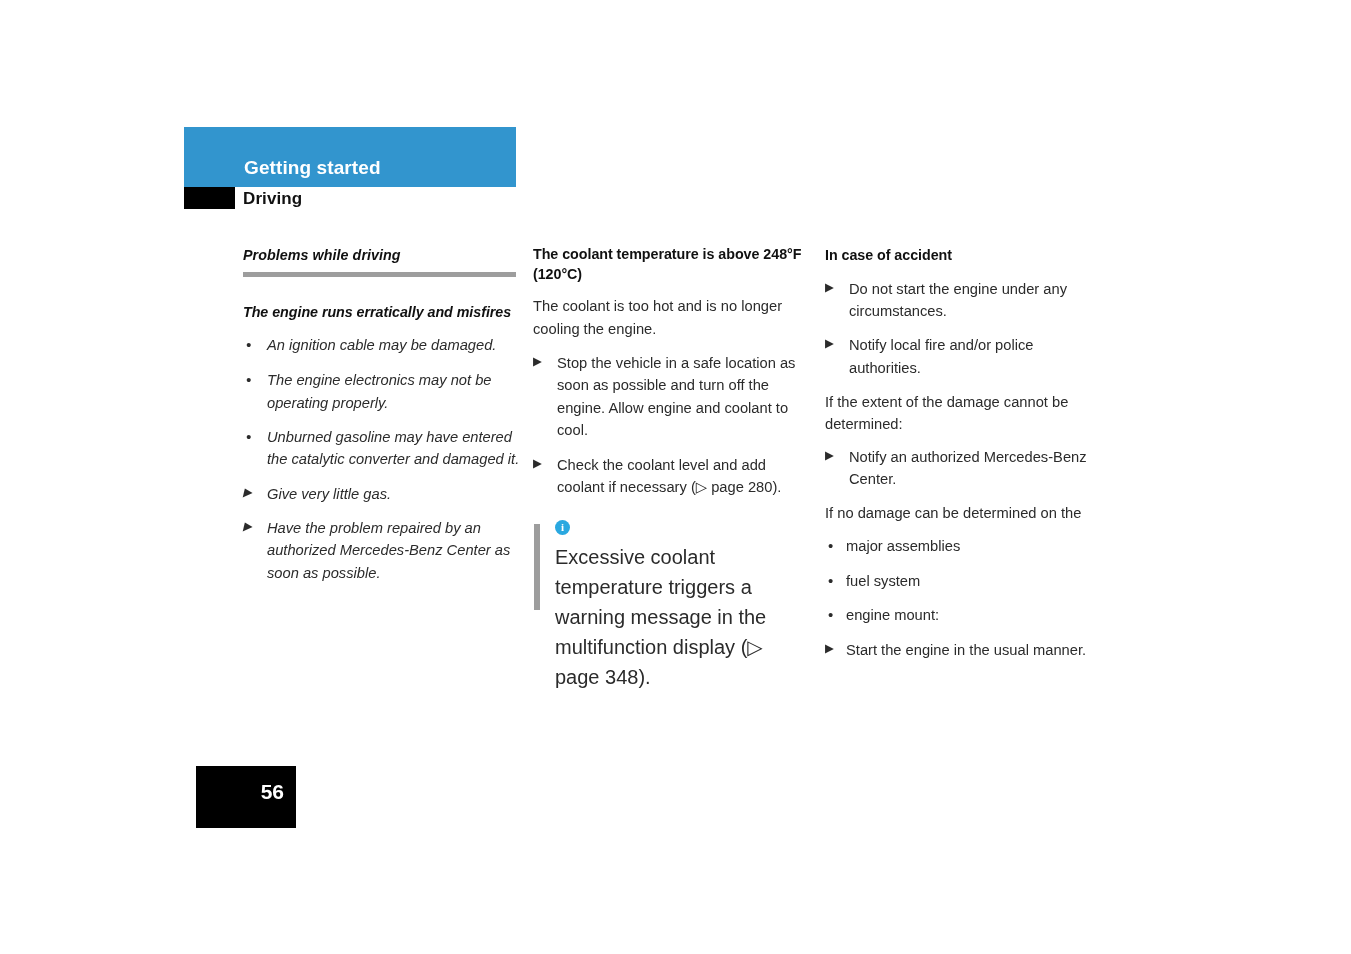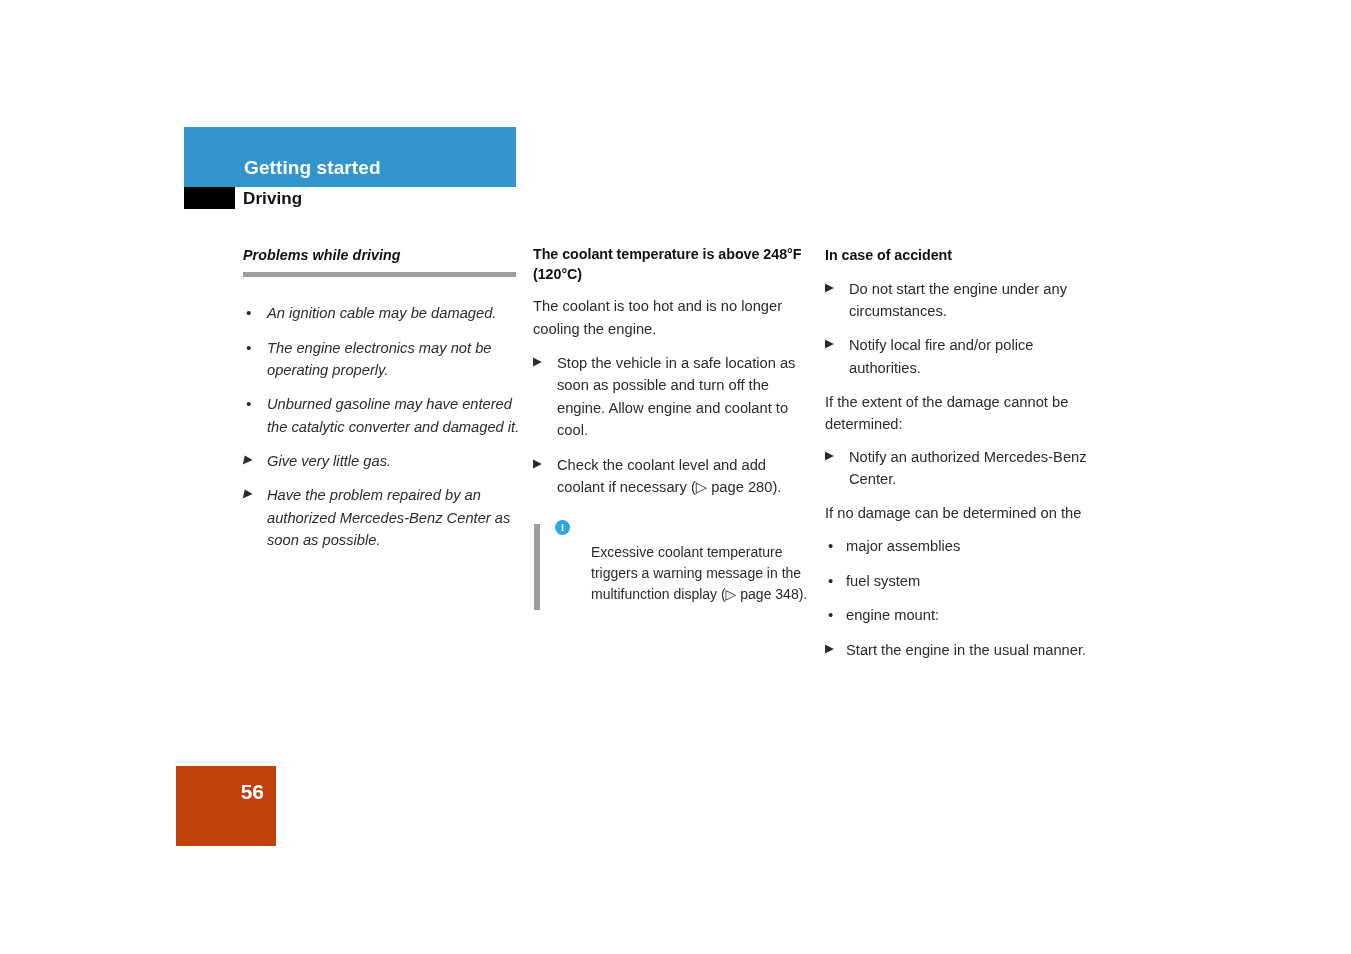--- a/index.html
+++ b/index.html
@@ -134,30 +134,30 @@
     border-radius: 50%;
     background: #2aa8e0;
     color: #ffffff;
     font-size: 11px;
     font-weight: bold;
     line-height: 15px;
     text-align: center;
     font-family: "Liberation Serif", serif;
     margin-bottom: 7px;
   }
-  .note-text { font-size: 14px; line-height: 1.5; margin-left: 36px; }
+  .note-text { font-size: 20px; line-height: 1.5; }
 
   
   .page-number-box {
     position: absolute;
-    left: 176px;
+    left: 196px;
     top: 766px;
     width: 100px;
-    height: 80px;
-    background: #c2410c;
+    height: 62px;
+    background: #000000;
   }
   .page-number {
     position: absolute;
     right: 12px;
     top: 14px;
     font-size: 21px;
     font-weight: bold;
     color: #ffffff;
   }
 </style>
@@ -168,20 +168,21 @@
 
   <div class="header-banner">
     <div class="header-banner-title">Getting started</div>
   </div>
   <div class="header-tab"></div>
   <div class="header-subtitle">Driving</div>
 
   <div class="column col-1">
     <div class="section-title">Problems while driving</div>
     <div class="section-rule"></div>
+    <div class="sub-title">The engine runs erratically and misfires</div>
 
     <div class="item">
       <span class="item-marker dot">•</span>
       <span class="item-text">An ignition cable may be damaged.</span>
     </div>
     <div class="item">
       <span class="item-marker dot">•</span>
       <span class="item-text">The engine electronics may not be operating properly.</span>
     </div>
     <div class="item">

